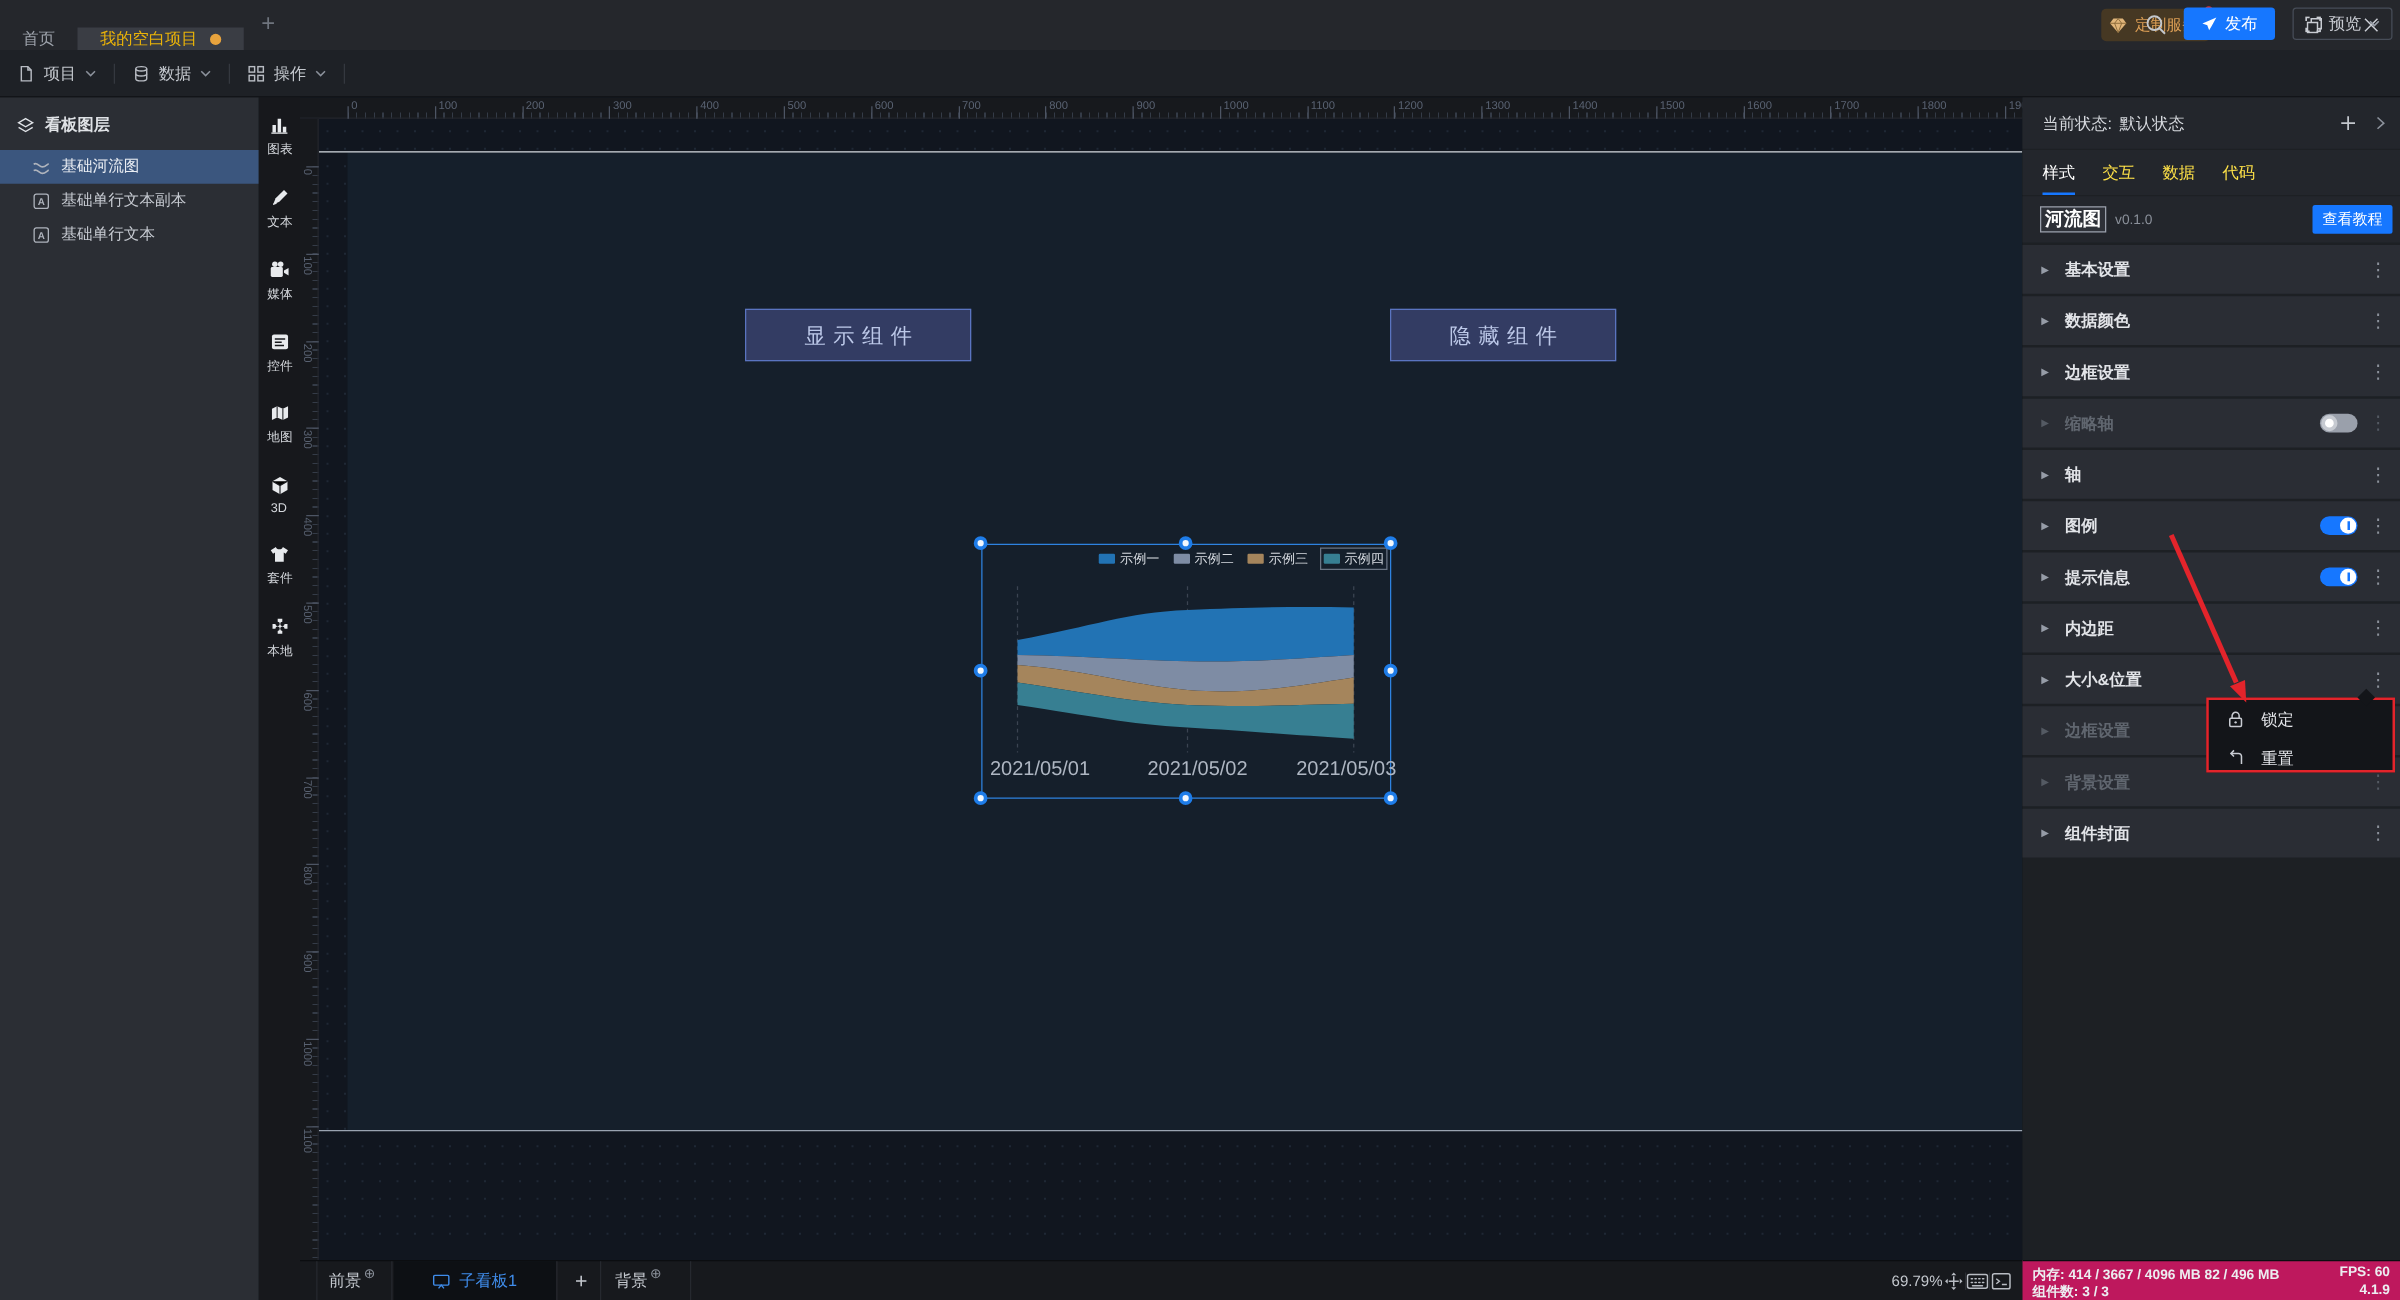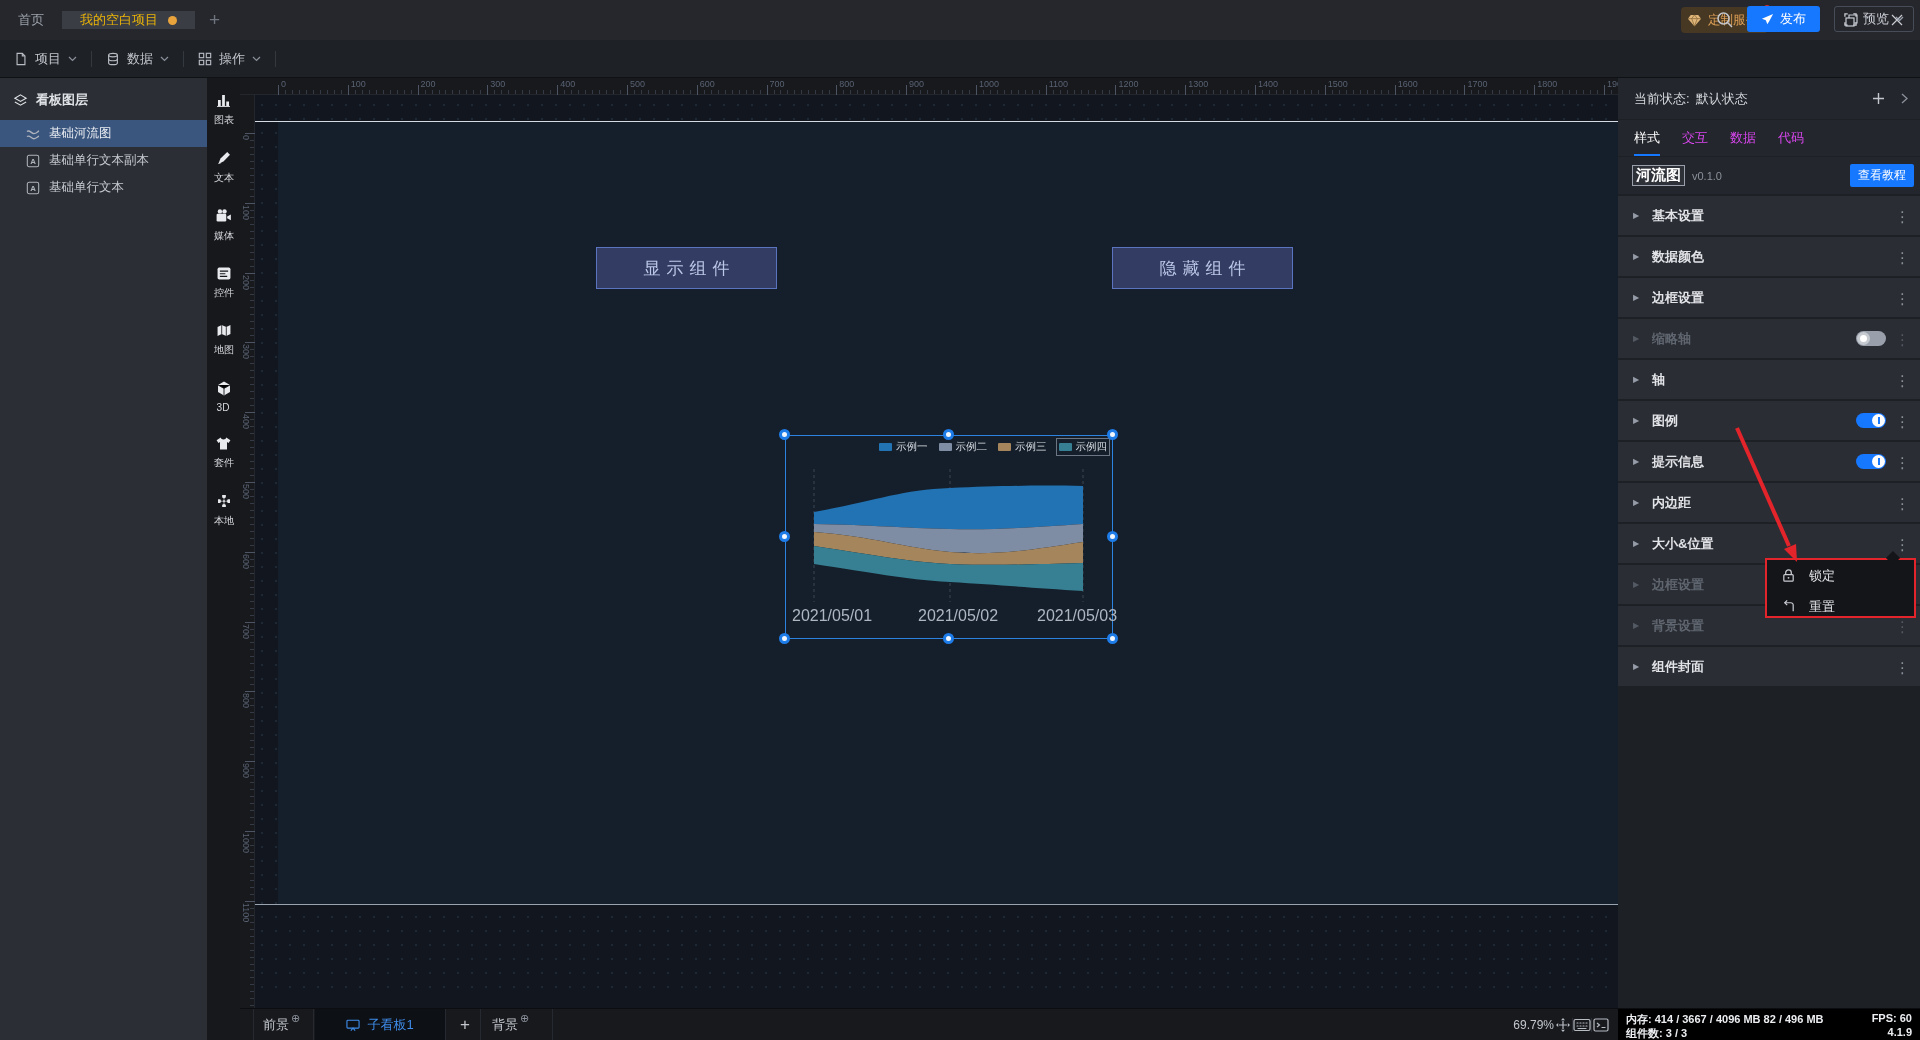--- a/index.html
+++ b/index.html
@@ -60,21 +60,21 @@
   .lg-item{display:flex;align-items:center;gap:4px;font-size:10.5px;color:#d8dce2;padding:1px 2px}
   .lg-item.boxed{border:1px solid #6b7584}
   .lg-sw{width:13px;height:8px;border-radius:1px}
   .xlbl{position:absolute;top:172px;font-size:16px;color:#aeb6c2;white-space:nowrap}
 
   
   #rightpanel{position:absolute;left:1618px;top:78px;width:302px;height:930px;background:#1d2024}
   #rp-state{position:absolute;left:0;top:0;width:302px;height:41px;background:#23262c;display:flex;align-items:center;font-size:13px;color:#d5d8dd;padding-left:16px;gap:6px}
   #rp-state-icons{position:absolute;right:12px;top:0;height:41px;display:flex;align-items:center;gap:16px;color:#aeb3bc}
   #rp-tabs{position:absolute;left:0;top:42px;width:302px;height:36px;background:#23262c;display:flex;align-items:center;gap:22px;padding-left:16px}
-  .rp-tab{font-size:13px;color:#d946ef;height:100%;display:flex;align-items:center;position:relative;cursor:pointer}
+  .rp-tab{font-size:13px;color:#fde047;height:100%;display:flex;align-items:center;position:relative;cursor:pointer}
   .rp-tab.active{color:#fff}
   .rp-tab.active::after{content:"";position:absolute;left:0;bottom:0;width:100%;height:2px;background:#1677ff}
   #rp-name{position:absolute;left:0;top:79px;width:302px;height:37px;background:#23262c;display:flex;align-items:center;padding-left:14px;gap:7px}
   #comp-name{font-size:15px;font-weight:bold;color:#fff;border:1px solid #9aa0ab;padding:0 3px;background:#2e3138}
   #comp-ver{font-size:11px;color:#8b919b}
   #btn-tutorial{position:absolute;right:6px;top:7px;height:23px;background:#1677ff;color:#fff;font-size:12px;display:flex;align-items:center;padding:0 8px;border-radius:2px;cursor:pointer}
   #rp-sections{position:absolute;left:0;top:118px;width:302px}
   .sec-row{position:relative;height:39px;margin-bottom:2px;background:#2a2d34;display:flex;align-items:center;cursor:pointer}
   .sec-caret{position:absolute;left:15px;font-size:8px;color:#969ca7}
   .sec-label{position:absolute;left:34px;font-size:13px;font-weight:bold;color:#e2e4e8}
@@ -100,31 +100,31 @@
   #bb-fg,#bb-bg{position:absolute;top:0;height:32px;display:flex;align-items:flex-start;font-size:13px;color:#c3c7cd;padding-top:7px;gap:2px}
   .sup-plus{font-size:11px;color:#8b919b;position:relative;top:-4px}
   #bb-tab{position:absolute;left:75px;top:0;width:130px;height:32px;background:#0d1014;display:flex;align-items:center;justify-content:center;gap:7px;font-size:13px;color:#3f8cea;cursor:pointer}
   #bb-plus{position:absolute;left:210px;top:0;width:30px;height:32px;display:flex;align-items:center;justify-content:center;font-size:17px;color:#c3c7cd;cursor:pointer}
   #bb-right{position:absolute;right:8px;top:0;height:32px;display:flex;align-items:center;gap:0}
   #zoom-pct{font-size:12px;color:#c3c7cd}
   .bb-icon{width:18px;height:18px;display:flex;align-items:center;justify-content:center;cursor:pointer}
   .bb-sep{width:1px;height:14px;background:#2a2d33}
 
   
-  #statusbar{position:absolute;left:1618px;top:1008px;width:302px;height:32px;background:#000000;border-top:1px solid #0b0d10;font-size:11px;font-weight:bold;color:#eceef1}
+  #statusbar{position:absolute;left:1618px;top:1008px;width:302px;height:32px;background:#be185d;border-top:1px solid #0b0d10;font-size:11px;font-weight:bold;color:#eceef1}
   #statusbar .row{position:absolute;left:8px;right:8px;display:flex;justify-content:space-between}
 
   #anno-arrow{position:absolute;left:0;top:0;width:1920px;height:1040px;pointer-events:none;z-index:40}
   svg{display:block}
 </style>
 </head>
 <body>
 
 <div id="titlebar">
-  <div id="tabs-host" style="display: flex; align-items: center;">
+  <div id="tabs-host" style="display: flex; align-items: flex-end;">
       <div class="tb-tab">
         <span>首页</span>
       </div>
       <div class="tb-tab active">
         <span>我的空白项目</span>
         <span class="mod-dot"></span>
       </div>
     </div>
   <div class="tb-plus">+</div>
 </div>

